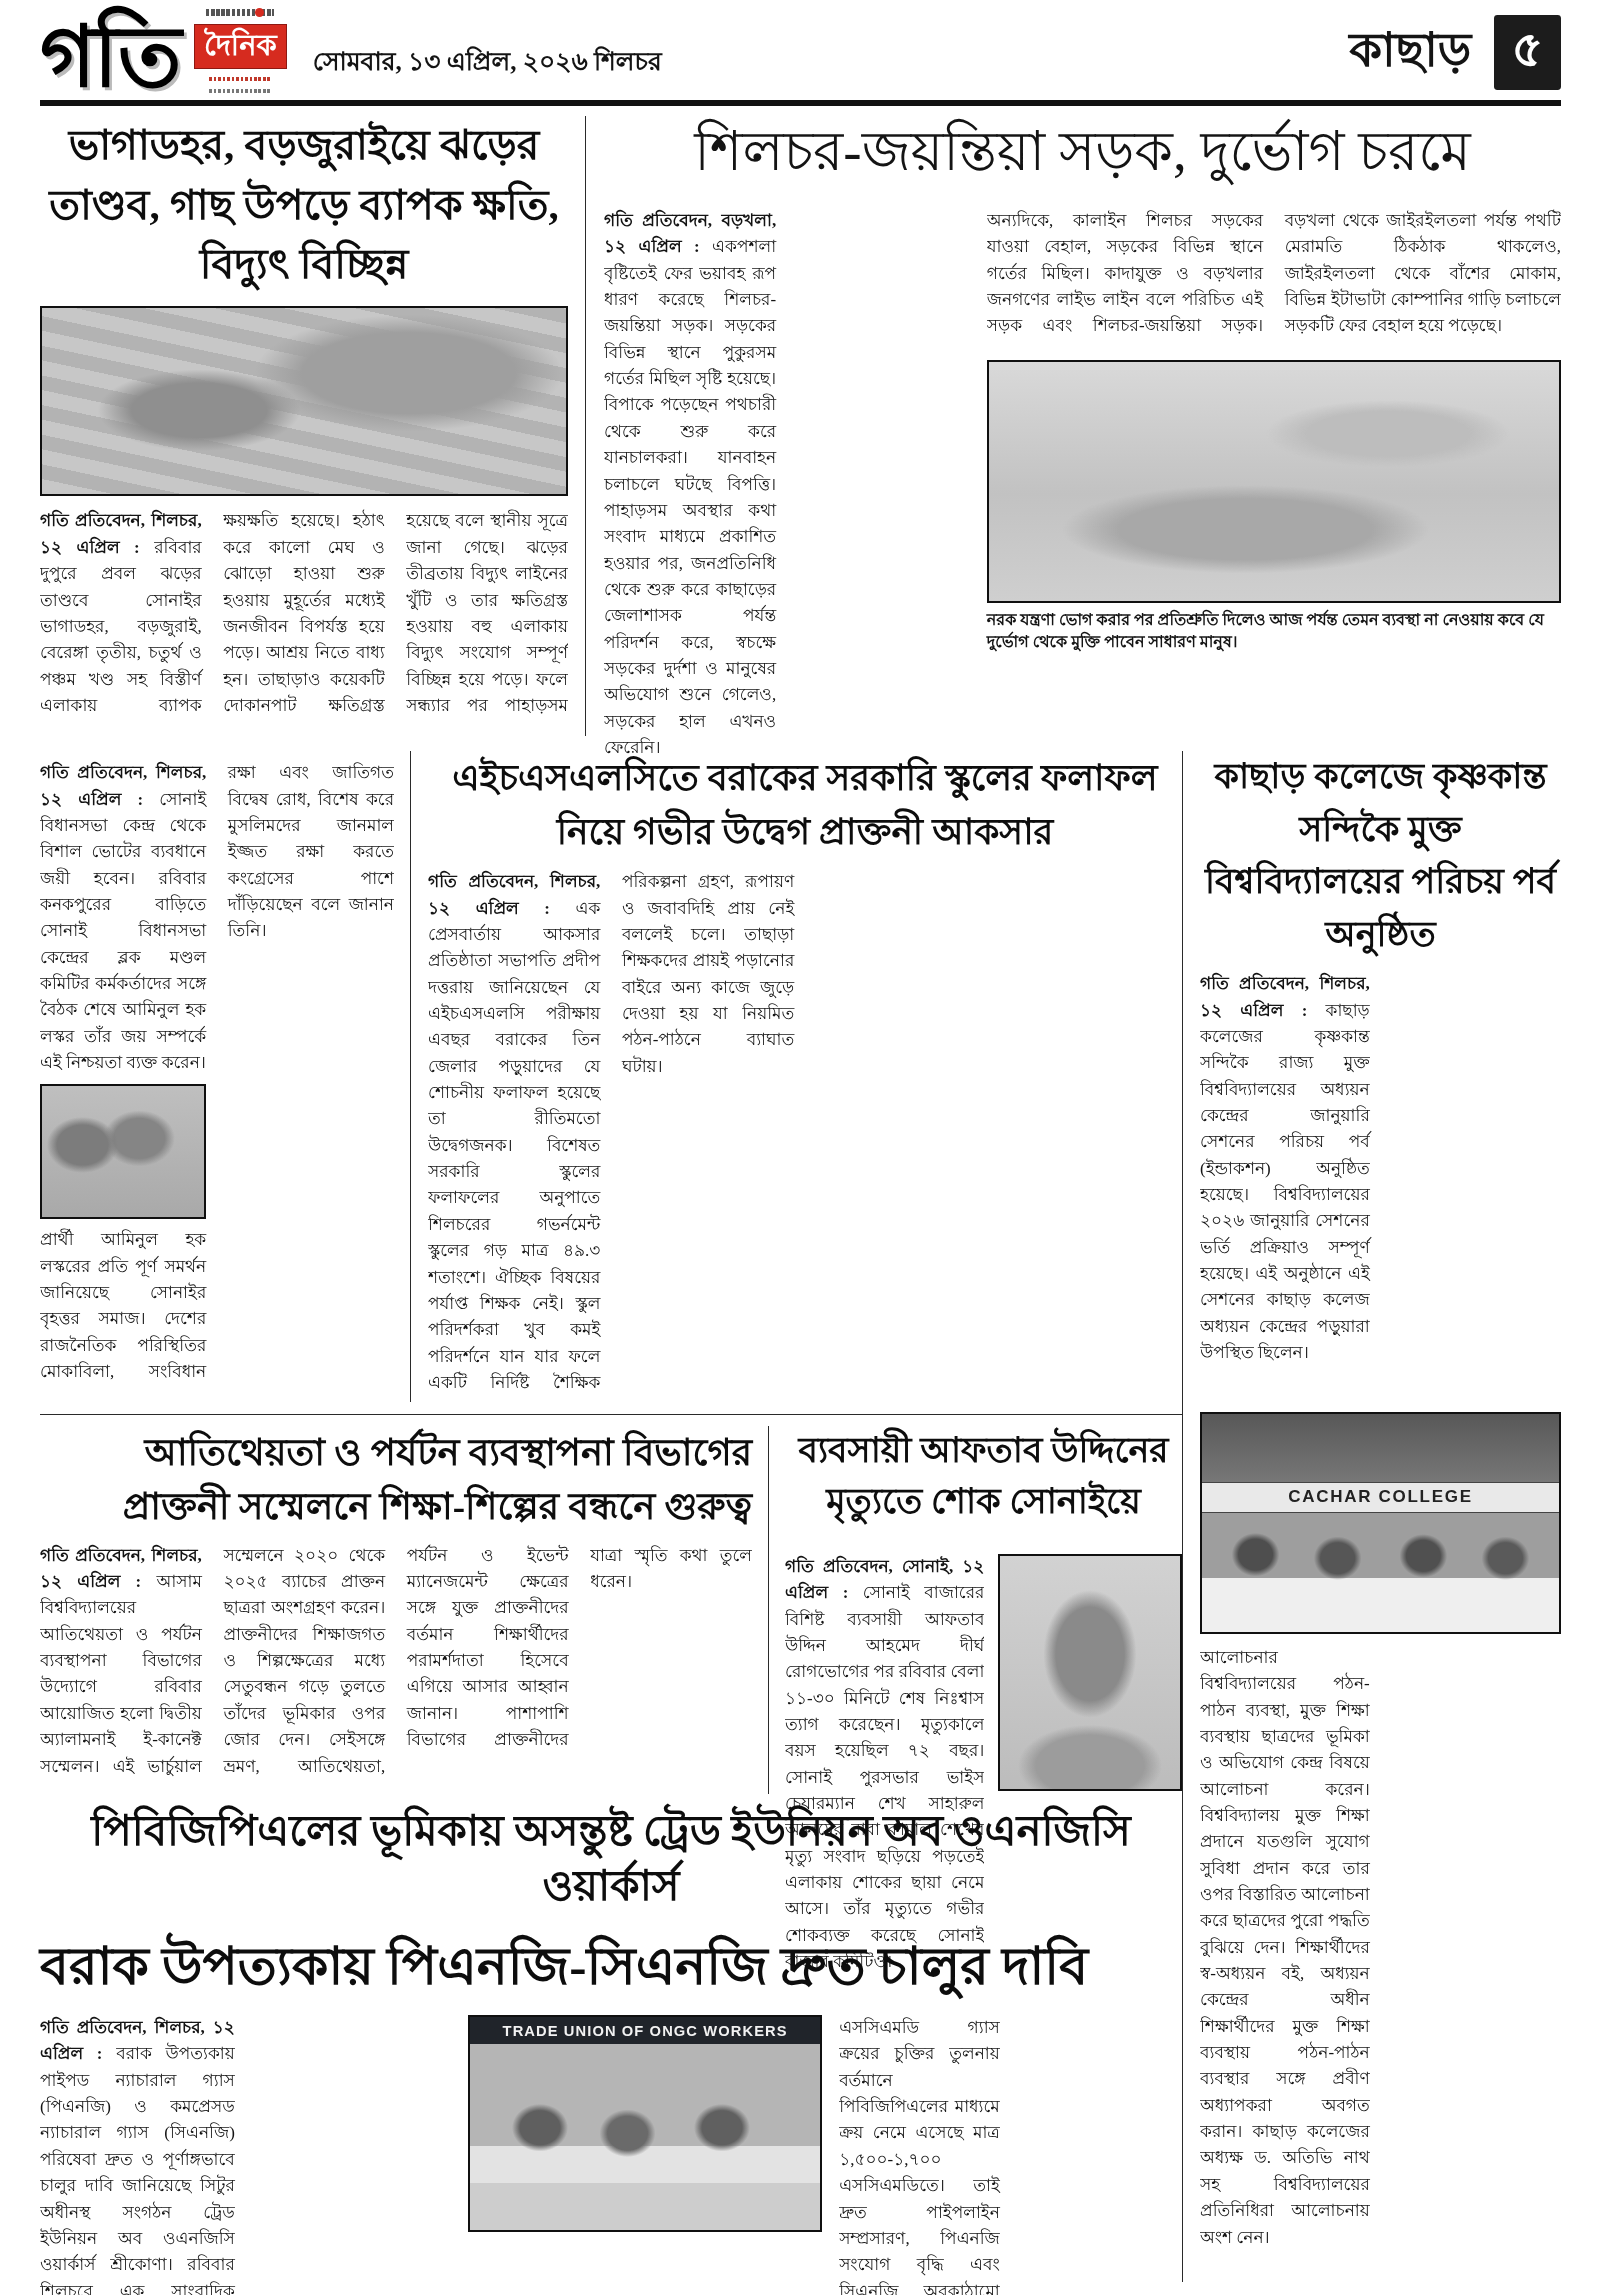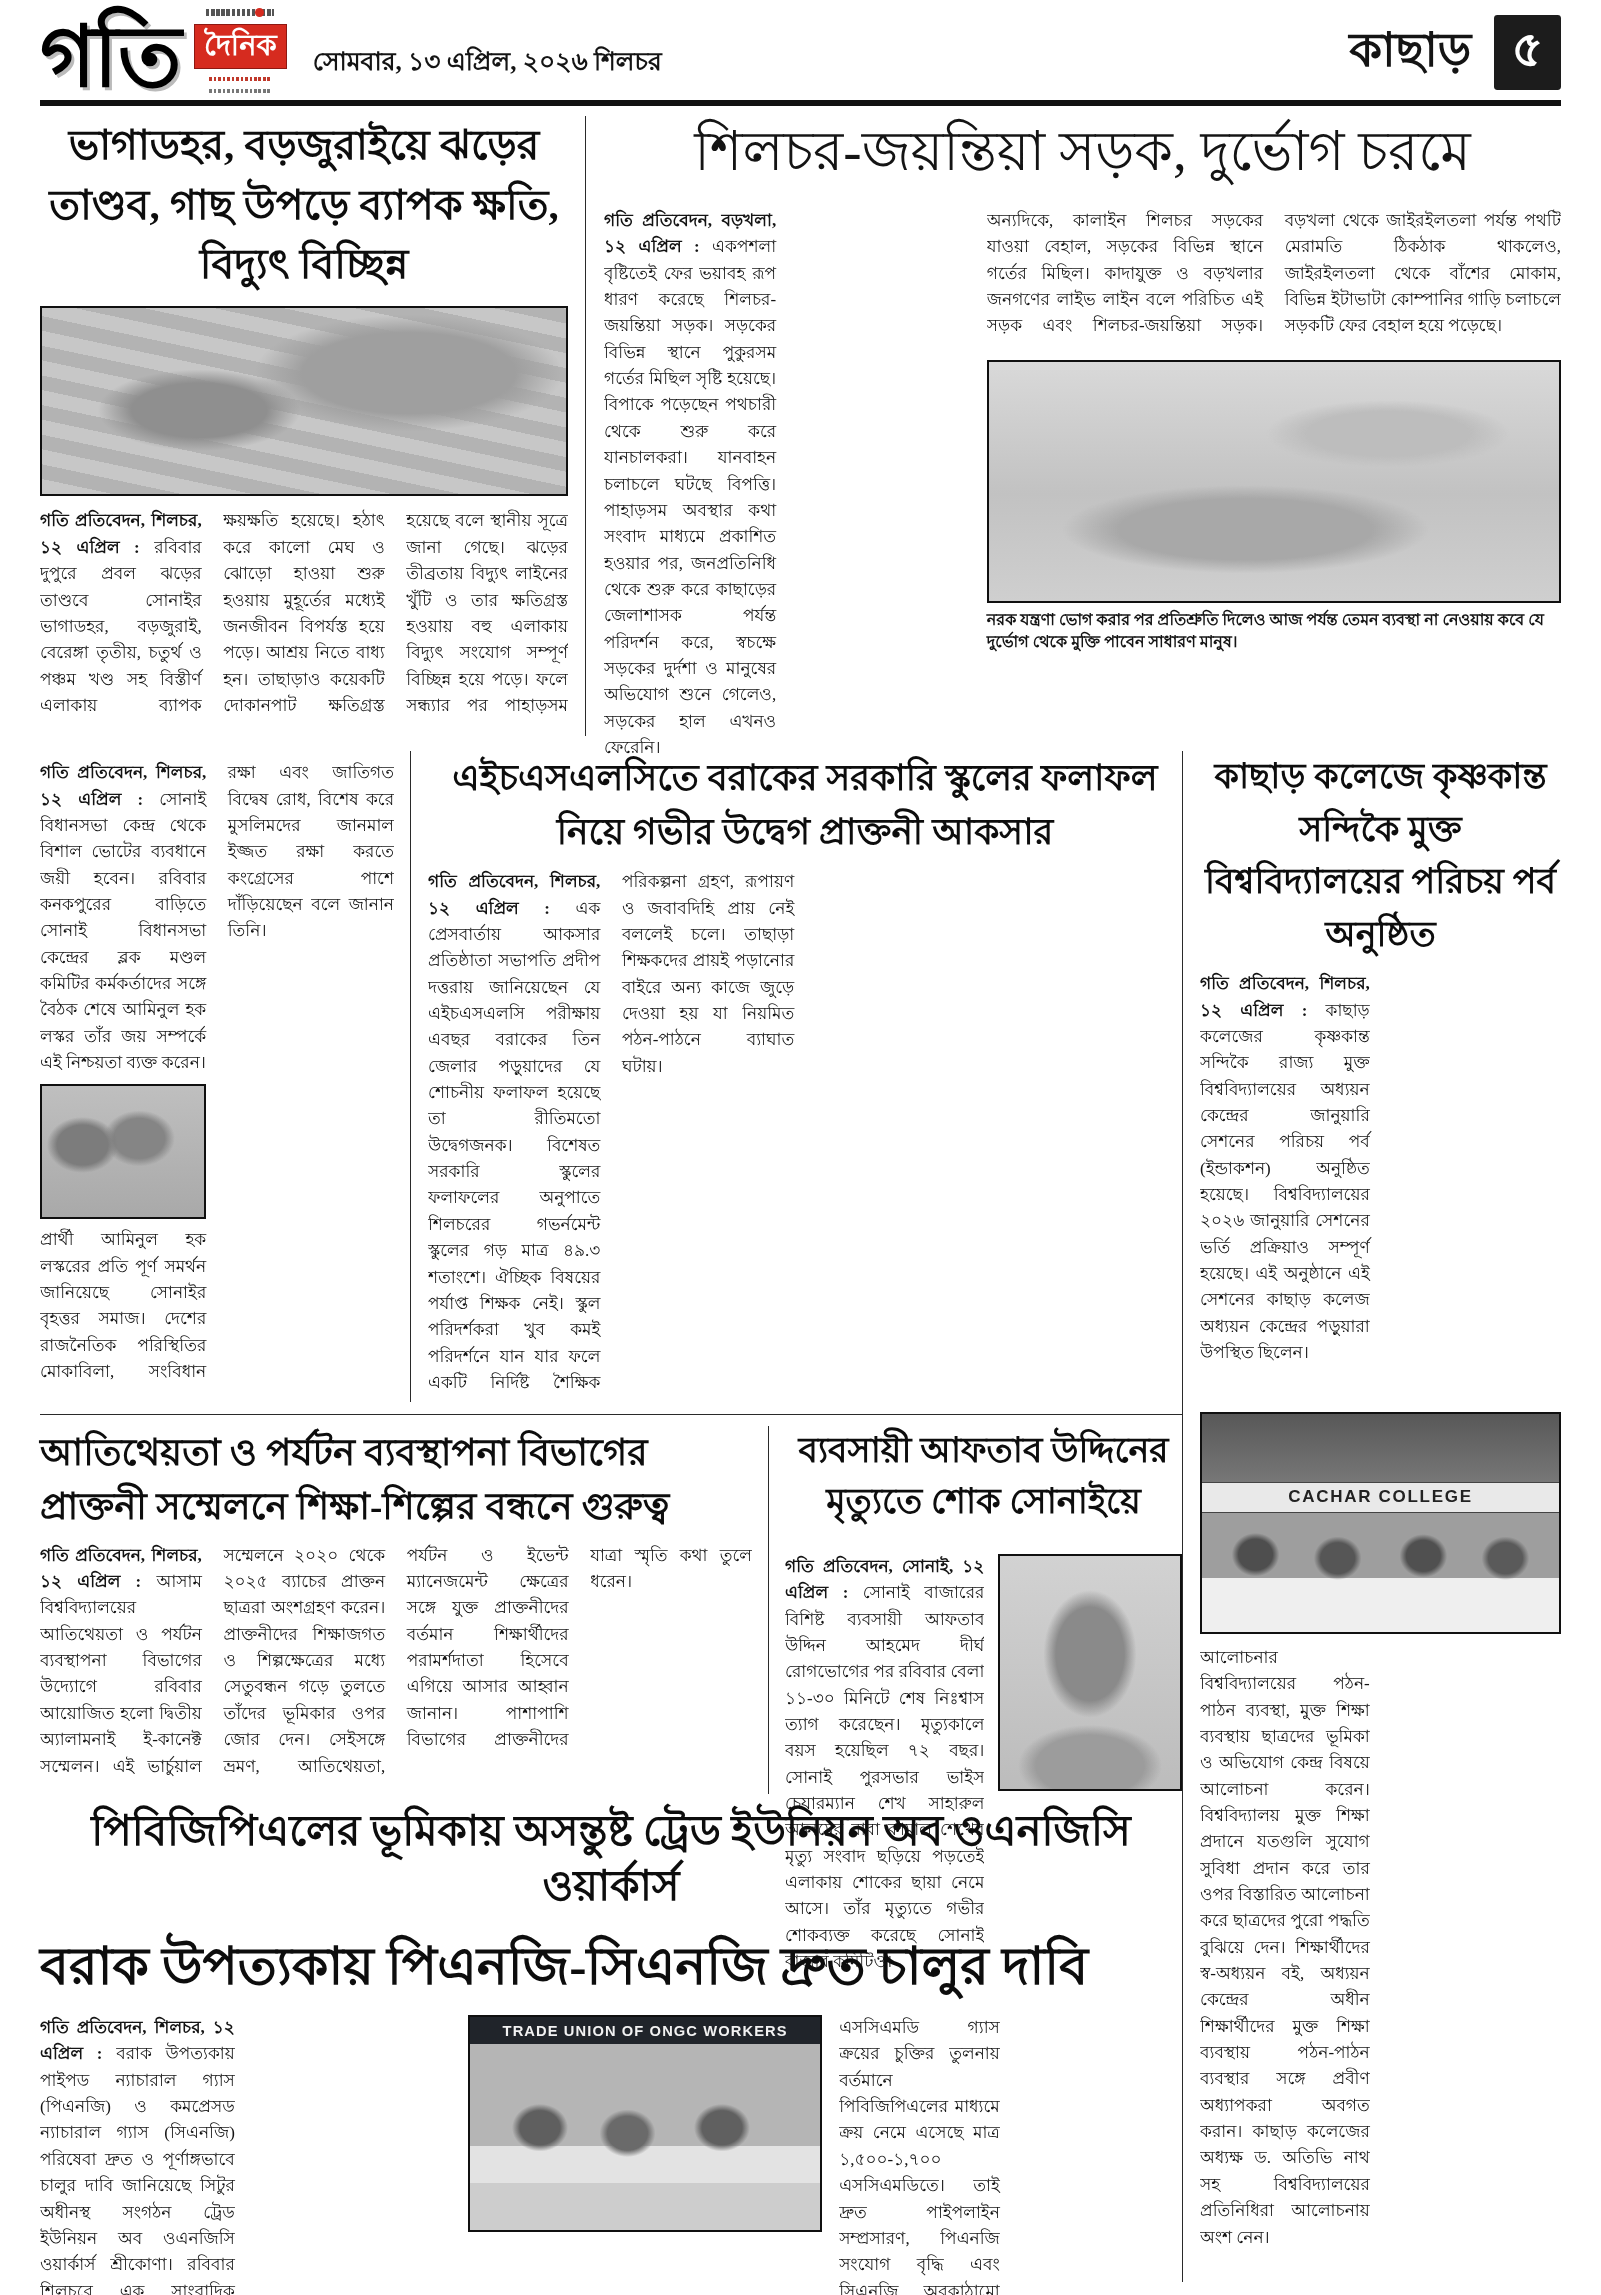--- a/index.html
+++ b/index.html
@@ -68,21 +68,21 @@
         radial-gradient(ellipse 51px 40px at 25% 45%, #7c7c7c 0 50%, transparent 70%),
         radial-gradient(ellipse 51px 40px at 60% 40%, #858585 0 50%, transparent 70%),
         linear-gradient(180deg,#bfbfbf,#a9a9a9); }
   .hslc { flex:1; border-left:1.1px solid #2a2a2a; padding-left:17px; display:flex; flex-direction:column; }
   .hslc h2 { font-size:36px; line-height:1.5; text-align:center; }
   .hslc .body-cols { column-count:4; flex:1; margin-top:10.2px; }
 
   
   .row-b { display:flex; height:379px; padding-top:11.3px; }
   .hospitality { width:728px; padding-right:16px; display:flex; flex-direction:column; }
-  .hospitality h2 { font-size:37px; line-height:1.45; text-align:left; }
+  .hospitality h2 { font-size:37px; line-height:1.45; text-align:right; }
   .hospitality .body-cols { column-count:4; flex:1; margin-top:9px; }
   .obit { flex:1; border-left:1.1px solid #2a2a2a; padding-left:16px; display:flex; flex-direction:column; }
   .obit h2 { font-size:35px; line-height:1.45; text-align:center; }
   .obit-content { display:flex; gap:13.5px; margin-top:26px; flex:1; }
   .obit-text { width:52%; font-size:17px; line-height:1.55; text-align:justify; overflow:hidden; }
   .obit .photo { width:48%; height:237px; align-self:flex-start;
       background:
         radial-gradient(ellipse 62px 85px at 50% 42%, #8a8a8a 0 55%, transparent 75%),
         radial-gradient(ellipse 90px 51px at 50% 90%, #9c9c9c 0 60%, transparent 80%),
         linear-gradient(180deg,#d2d2d2,#bcbcbc); }

